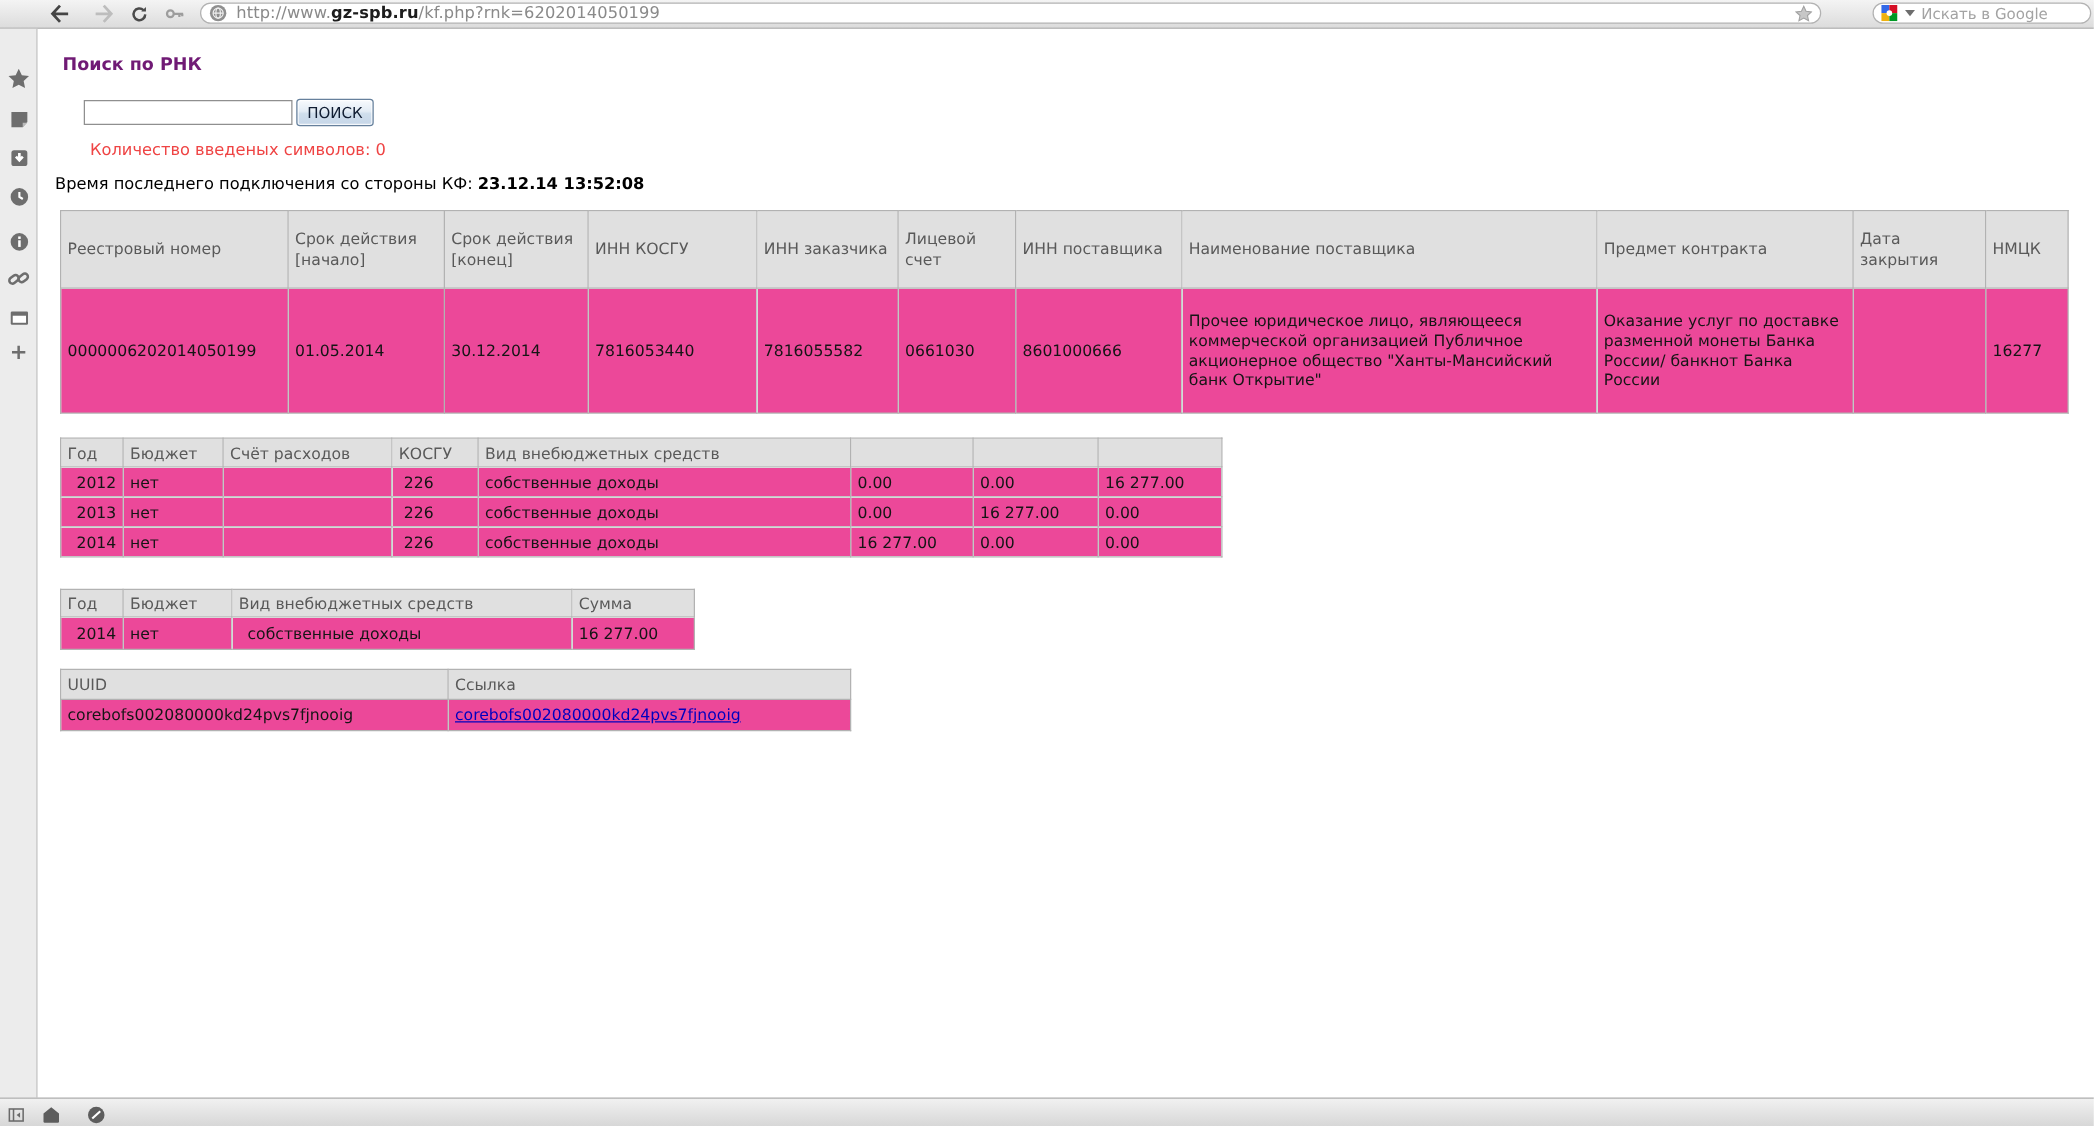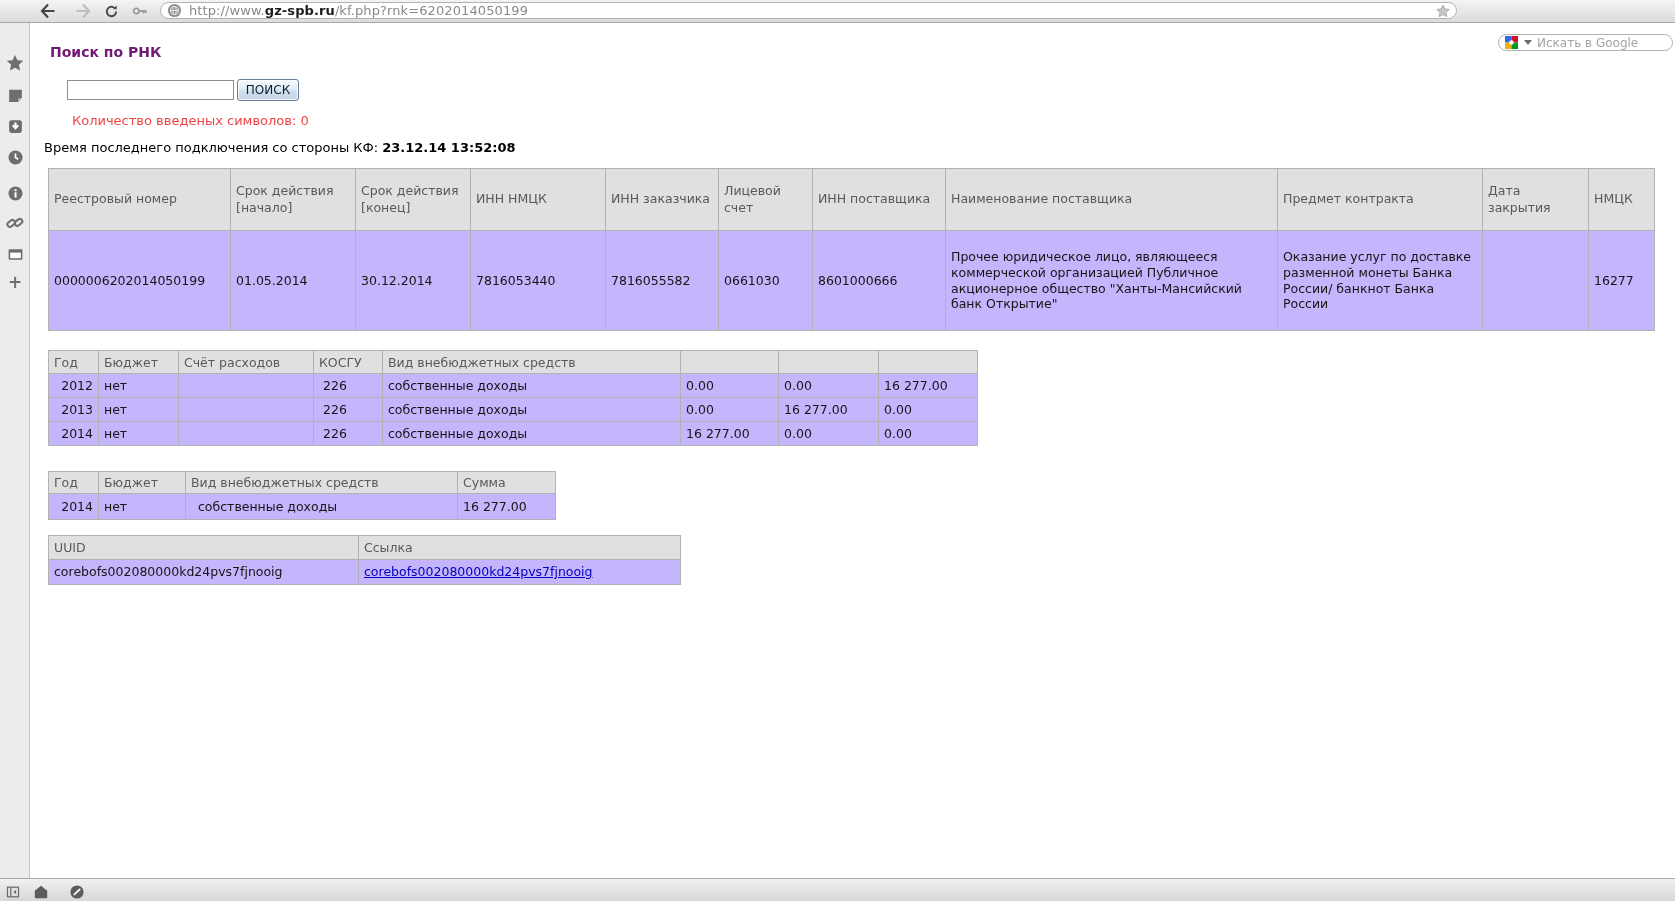--- a/index.html
+++ b/index.html
@@ -20,21 +20,21 @@
     position:absolute;left:160px;top:2px;width:1297px;height:17px;
     background:#fff;border:1px solid #b2b2b2;border-radius:9px;
     display:flex;align-items:center;padding:0 6px;box-sizing:border-box;
   }
   .urltext{font-size:13px;color:#8a8a8a;margin-left:7px;white-space:nowrap;letter-spacing:.1px;}
   .urltext .domain{color:#1d1d1d;font-weight:bold;}
   .url-star{margin-left:auto;display:flex;align-items:center;}
   .searchfield{
     position:absolute;left:1498px;top:2px;width:175px;height:17px;
     background:#fff;border:1px solid #b2b2b2;border-radius:9px;
-    display:flex;align-items:center;padding:0 6px;box-sizing:border-box;margin-top:32px;
+    display:flex;align-items:center;padding:0 6px;box-sizing:border-box;
   }
   .searchfield .caret{width:0;height:0;border-left:4px solid transparent;border-right:4px solid transparent;border-top:5px solid #6d6d6d;margin:0 5px 0 6px;}
   .placeholder{font-size:12px;color:#a3a3a3;white-space:nowrap;}
   
   .sidebar{
     position:absolute;left:0;top:23px;width:30px;height:855px;
     background:#ececec;border-right:1px solid #c6c6c6;box-sizing:border-box;
   }
   .side-ic{position:absolute;left:6px;width:18px;height:18px;display:flex;align-items:center;justify-content:center;cursor:default;}
   .plus-glyph{font-size:17px;font-weight:bold;color:#6e6e6e;line-height:1;}
@@ -54,21 +54,21 @@
     background:linear-gradient(#f7fafd,#e3ecf5 45%,#cfdeec 55%,#c6d6e8);
     font-size:12px;color:#101d32;font-family:inherit;box-shadow:inset 0 0 0 1px rgba(255,255,255,.8);
   }
   .counter{position:absolute;left:72px;top:113px;font-size:13px;color:#ef4444;}
   .conn-line{position:absolute;left:44px;top:140px;font-size:13px;color:#000;}
   .conn-line b{margin-left:4px;}
   
   table{border-collapse:collapse;table-layout:fixed;font-size:12.5px;color:#151515;position:absolute;}
   th,td{border:1px solid #b2b2b2;padding:1px 5px;box-sizing:border-box;overflow:hidden;}
   th{background:#e0e0e0;color:#595959;font-weight:normal;text-align:left;vertical-align:middle;}
-  td{background:#c4b5fd;vertical-align:middle;line-height:1.25;}
+  td{background:#ec4899;vertical-align:middle;line-height:1.25;}
   #t1{left:48px;top:168px;width:1606px;}
   #t1 thead th{height:62px;line-height:1.3;}
   #t1 tbody td{height:100px;}
   #t1 th:nth-child(1){width:182px}#t1 th:nth-child(2){width:125px}#t1 th:nth-child(3){width:115px}
   #t1 th:nth-child(4){width:135px}#t1 th:nth-child(5){width:113px}#t1 th:nth-child(6){width:94px}
   #t1 th:nth-child(7){width:133px}#t1 th:nth-child(8){width:332px}#t1 th:nth-child(9){width:205px}
   #t1 th:nth-child(10){width:106px}#t1 th:nth-child(11){width:66px}
   #t2{left:48px;top:350px;width:929px;}
   #t2 th{height:23px;}
   #t2 td{height:24px;}
@@ -208,21 +208,21 @@
 <div class="conn-line">
   <span>Время последнего подключения со стороны КФ:</span><b>23.12.14 13:52:08</b>
 </div>
 
 <table id="t1">
     <thead>
       <tr>
         <th>Реестровый номер</th>
         <th>Срок действия [начало]</th>
         <th>Срок действия [конец]</th>
-        <th>ИНН НМЦК</th>
+        <th>ИНН КОСГУ</th>
         <th>ИНН заказчика</th>
         <th>Лицевой счет</th>
         <th>ИНН поставщика</th>
         <th>Наименование поставщика</th>
         <th>Предмет контракта</th>
         <th>Дата закрытия</th>
         <th>НМЦК</th>
       </tr>
     </thead>
     <tbody>

